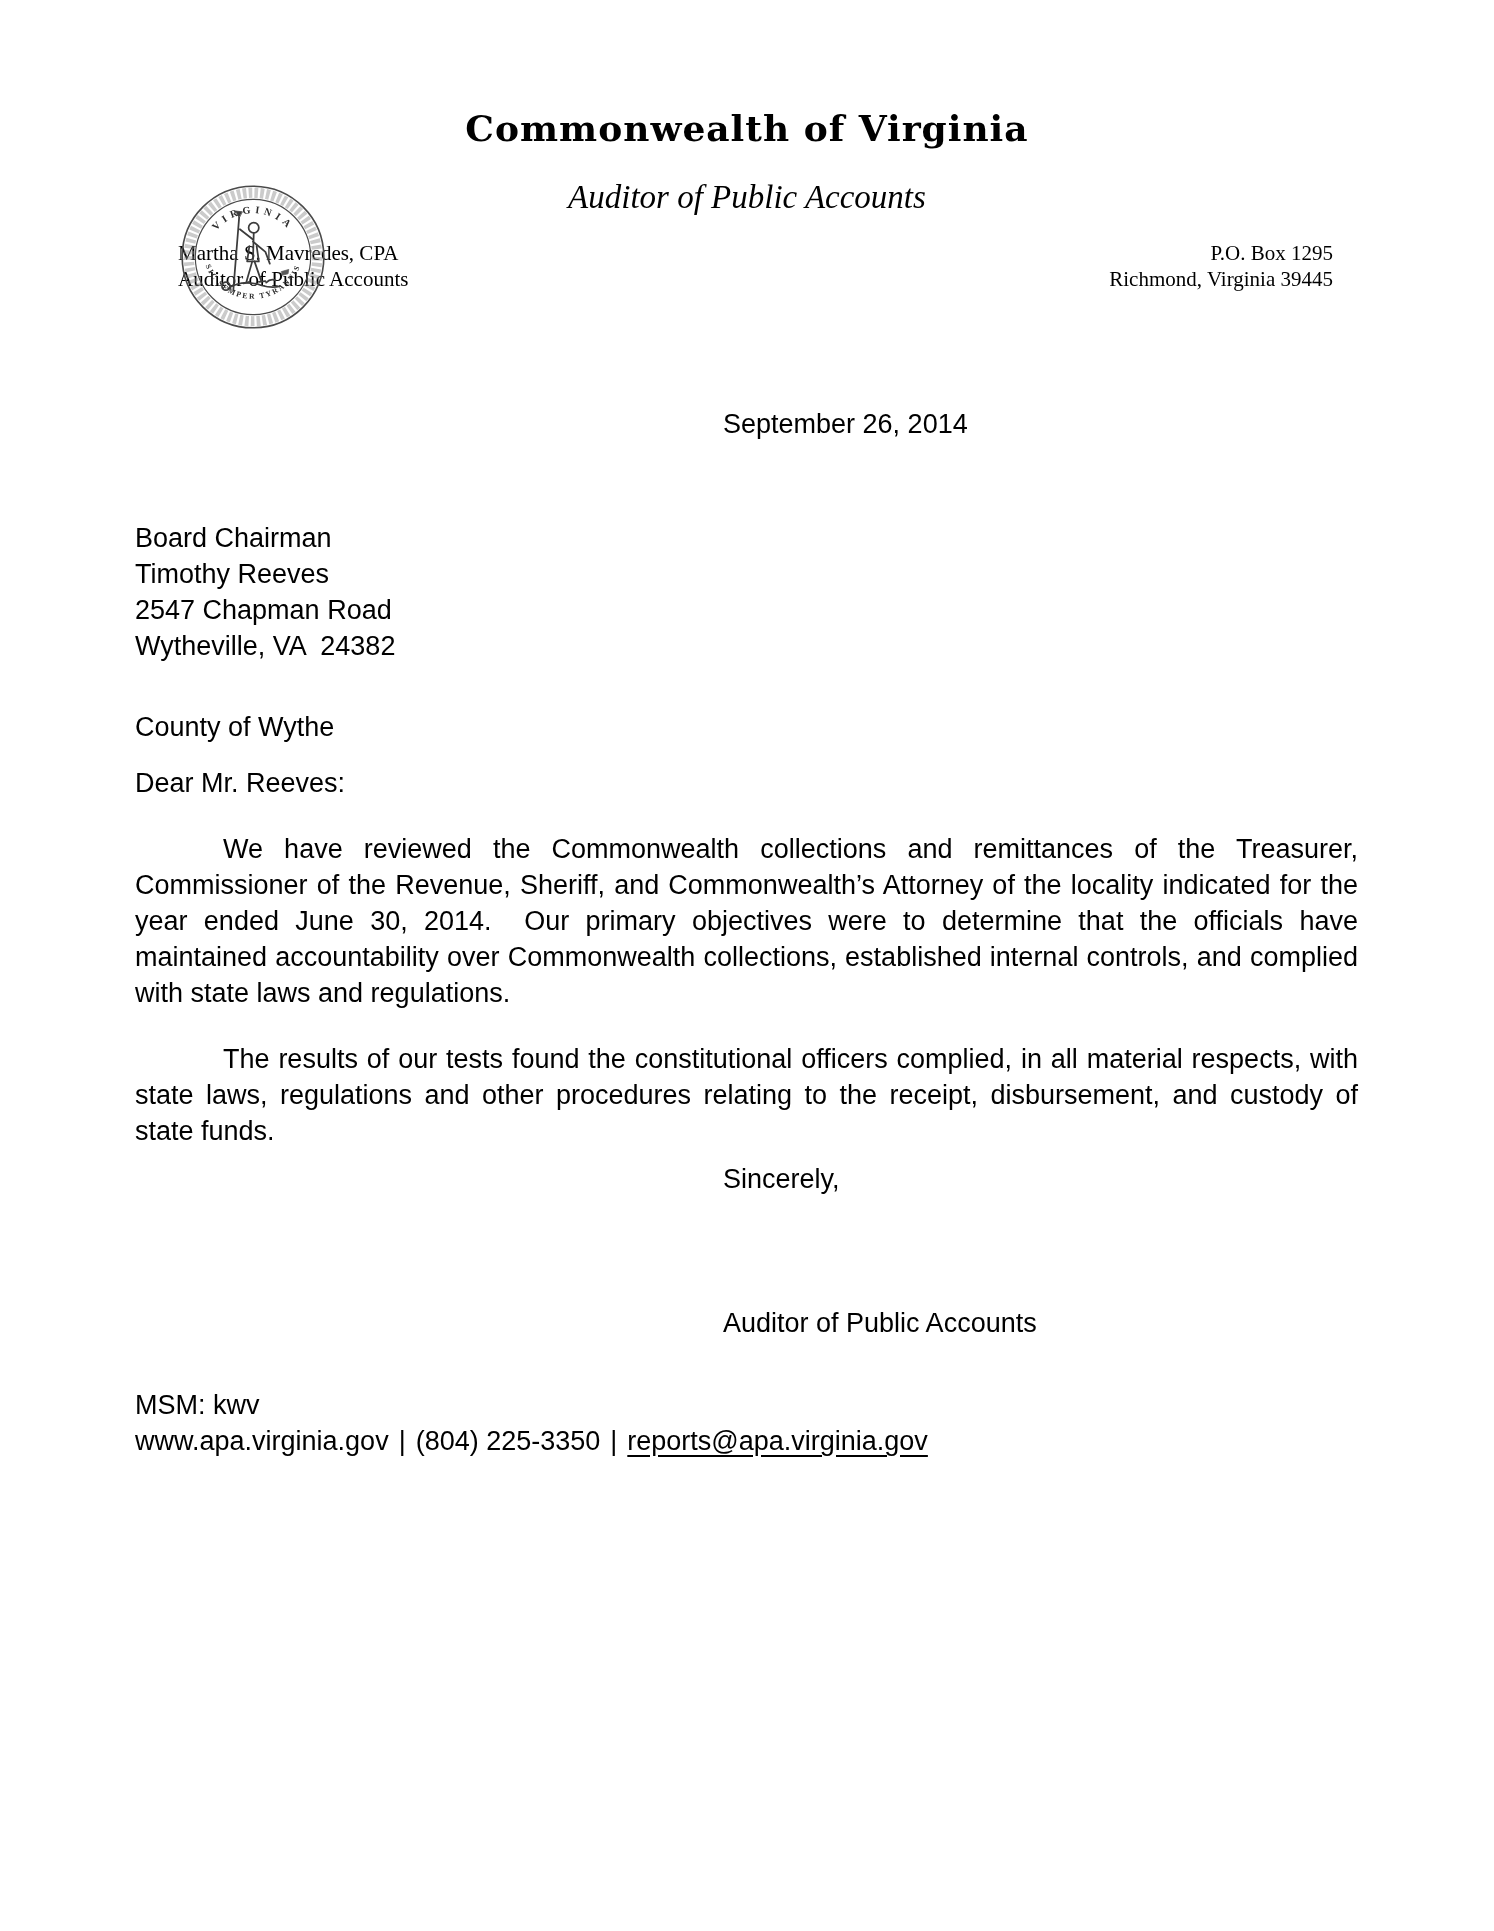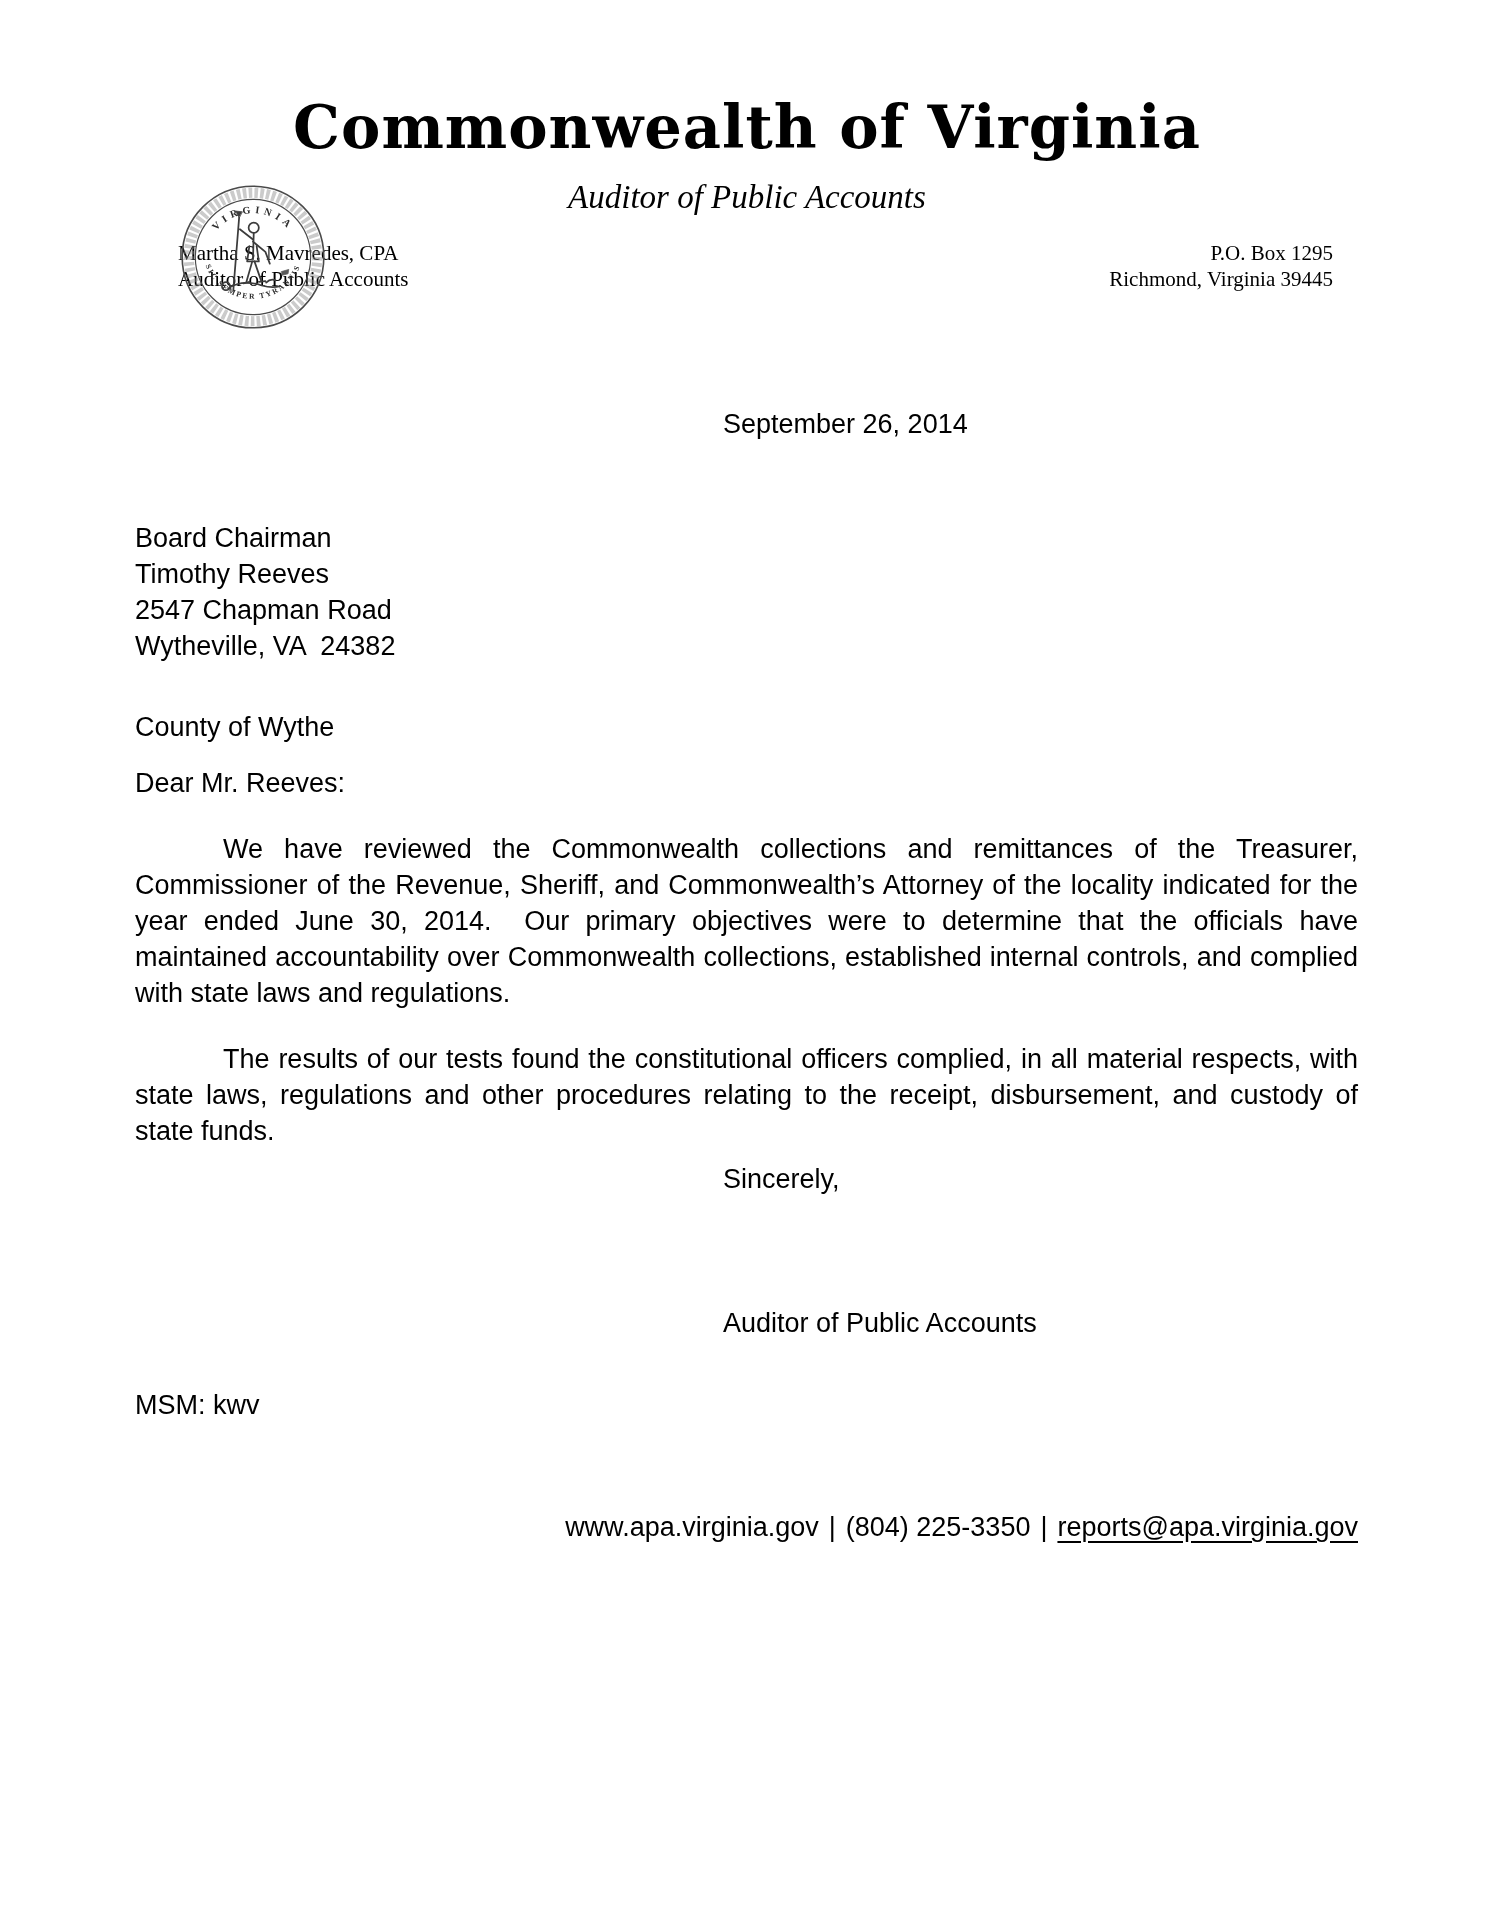--- a/index.html
+++ b/index.html
@@ -24,21 +24,21 @@
     left: 180px;
     top: 86px;
     width: 146px;
     height: 146px;
   }
   .lh-title {
     margin-top: 98px;
     text-align: center;
     font-family: "DejaVu Serif", serif;
     font-weight: bold;
-    font-size: 59px;
+    font-size: 36px;
     line-height: 60px;
     letter-spacing: 1px;
   }
   .lh-subtitle {
     margin-top: 20px;
     text-align: center;
     font-family: "Liberation Serif", serif;
     font-style: italic;
     font-size: 33px;
     line-height: 38px;
@@ -69,22 +69,21 @@
   .para2 { margin-top: 30px; }
   .closing-line { margin-top: 12px; padding-left: 588px; }
   .signer-line { margin-top: 108px; padding-left: 588px; }
   .reference { margin-top: 46px; }
   .cc-block { margin-top: 74px; display: flex; }
   .cc-label { width: 92px; flex: 0 0 92px; }
   .prewrap { white-space: pre-wrap; }
 
   
   .footer {
-    margin-top: 86px;
-    text-align: right;
+    text-align: left;
     white-space: nowrap;
   }
   .footer .sep { margin: 0 10px; }
   .footer a.email {
     color: #000000;
     text-decoration: underline;
     text-underline-offset: 5px;
     cursor: pointer;
   }
 </style>

